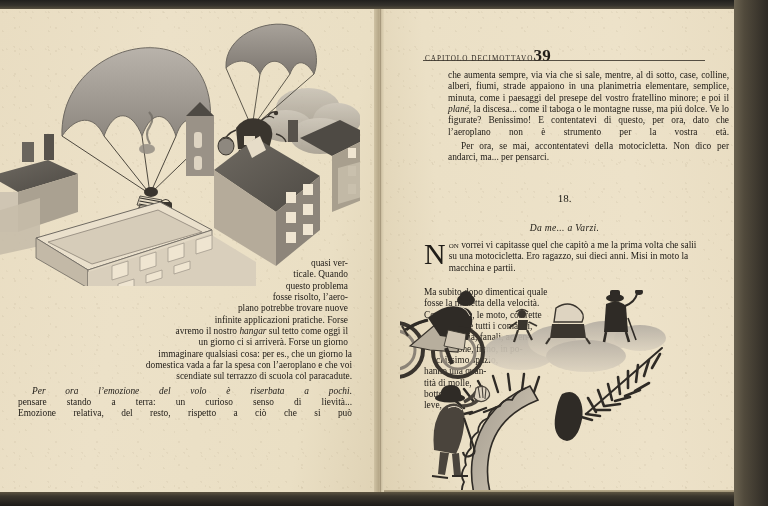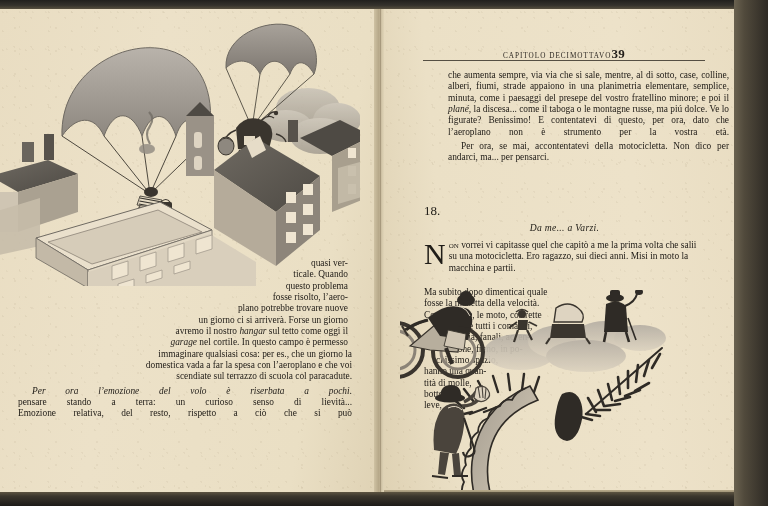--- a/index.html
+++ b/index.html
@@ -39,38 +39,38 @@
       background-image:
         radial-gradient(circle at 12% 22%, rgba(120,100,70,.35) 0 1px, transparent 1px),
         radial-gradient(circle at 63% 71%, rgba(120,100,70,.3) 0 1px, transparent 1px),
         radial-gradient(circle at 84% 33%, rgba(120,100,70,.3) 0 1px, transparent 1px),
         radial-gradient(circle at 37% 88%, rgba(120,100,70,.3) 0 1px, transparent 1px),
         radial-gradient(circle at 51% 11%, rgba(120,100,70,.25) 0 1px, transparent 1px);
       background-size:23px 19px,31px 27px,17px 29px,41px 23px,13px 37px;}
 
   
   .runhead{position:absolute;left:425px;top:46px;width:278px;
-      display:flex;align-items:baseline;justify-content:center;}
+      display:flex;align-items:baseline;justify-content:flex-start;}
   .runhead-title{font-size:7.2px;letter-spacing:1.0px;color:#2a2520;
       font-variant:small-caps;text-transform:uppercase;}
-  .runhead-num{font-size:13px;color:#231f1a;font-weight:600;letter-spacing:.3px;}
+  .runhead-num{font-size:17px;color:#231f1a;font-weight:600;letter-spacing:.3px;}
   .runhead-rule{position:absolute;left:423px;top:60px;width:282px;height:1.4px;
       background:#3b352b;opacity:.85;}
 
   
   .txt{color:#24201b;font-size:9.4px;line-height:11.35px;}
   .just{text-align:justify;}
   .jc{text-align:justify;text-align-last:center;}
   .ind{text-indent:13px;}
   i{font-style:italic;}
 
   .rp-col{position:absolute;left:448px;top:70px;width:281px;}
 
-  .chapnum{position:absolute;left:424px;top:203px;width:281px;
-      text-align:left;font-size:13px;color:#23201a;}
+  .chapnum{position:absolute;left:424px;top:192px;width:281px;
+      text-align:center;font-size:11px;color:#23201a;}
   .chaptitle{position:absolute;left:424px;top:222px;width:281px;text-align:center;
       font-size:9.6px;font-style:italic;color:#23201a;letter-spacing:.3px;}
 
   .openpara{position:absolute;left:424px;top:240px;width:281px;}
   .dropcap{float:left;font-size:30px;line-height:25px;padding:1px 3px 0 0;
       color:#201d18;font-family:"Liberation Serif",serif;}
   .sc{font-variant:small-caps;}
 
   .wrapcol{position:absolute;left:424px;top:287px;width:281px;}
   .wrap-l{width:158px;}
@@ -246,23 +246,23 @@
         </g>
       </svg>
     </div>
 
     <div class="lp-shape txt">
       <div class="lp-r lp-w1">quasi ver-</div>
       <div class="lp-r lp-w2">ticale. Quando</div>
       <div class="lp-r lp-w3">questo problema</div>
       <div class="lp-r lp-w4">fosse risolto, l’aero-</div>
       <div class="lp-r lp-w5">plano potrebbe trovare nuove</div>
+      <div class="lp-r lp-w6">infinite applicazioni pratiche. Forse</div>
+      <div class="lp-r lp-w8">avremo il nostro <i>hangar</i> sul tetto come oggi il</div>
       <div class="lp-r lp-w7">un giorno ci si arriverà. Forse un giorno</div>
-      <div class="lp-r lp-w8">avremo il nostro <i>hangar</i> sul tetto come oggi il</div>
-      <div class="lp-r lp-w9"><i>garage</i> nel cortile. In questo campo è permesso</div>
       <div class="lp-r lp-full">immaginare qualsiasi cosa: per es., che un giorno la</div>
       <div class="lp-r lp-full">domestica vada a far la spesa con l’aeroplano e che voi</div>
       <div class="lp-r lp-full">scendiate sul terrazzo di scuola col paracadute.</div>
       <div style="height:3px"></div>
       <div class="lp-full" style="text-indent:14px;text-align:justify;text-align-last:justify;font-style:italic;">Per ora l’emozione del volo è riserbata a pochi.</div>
       <div class="lp-full" style="text-align:justify;text-align-last:justify;">pensare stando a terra: un curioso senso di lievità...</div>
       <div class="lp-full" style="text-align:justify;text-align-last:justify;">Emozione relativa, del resto, rispetto a ciò che si può</div>
     </div>
   </div>
 

